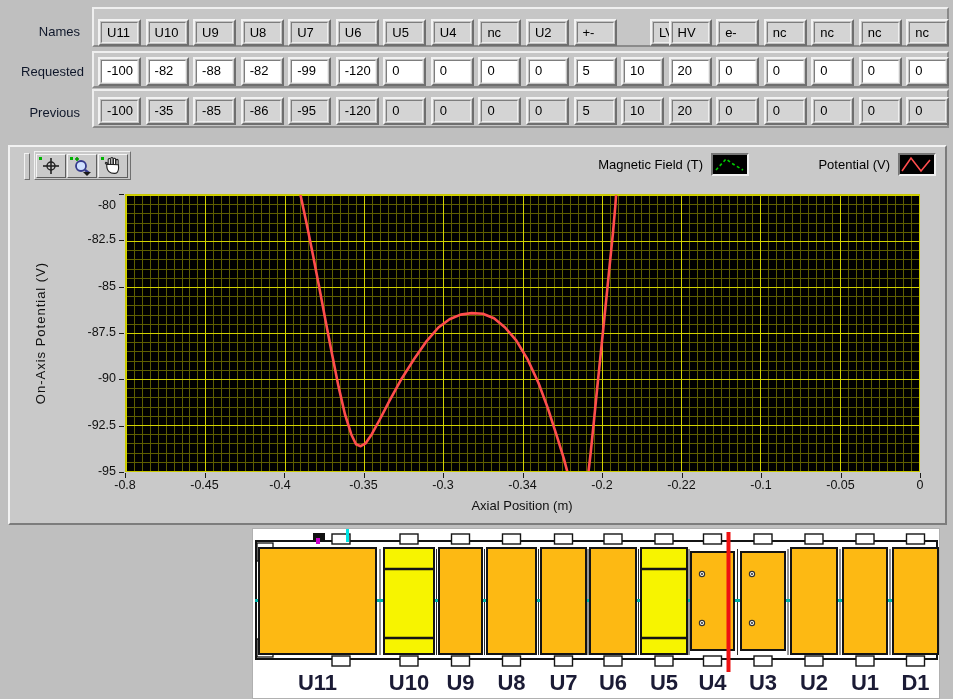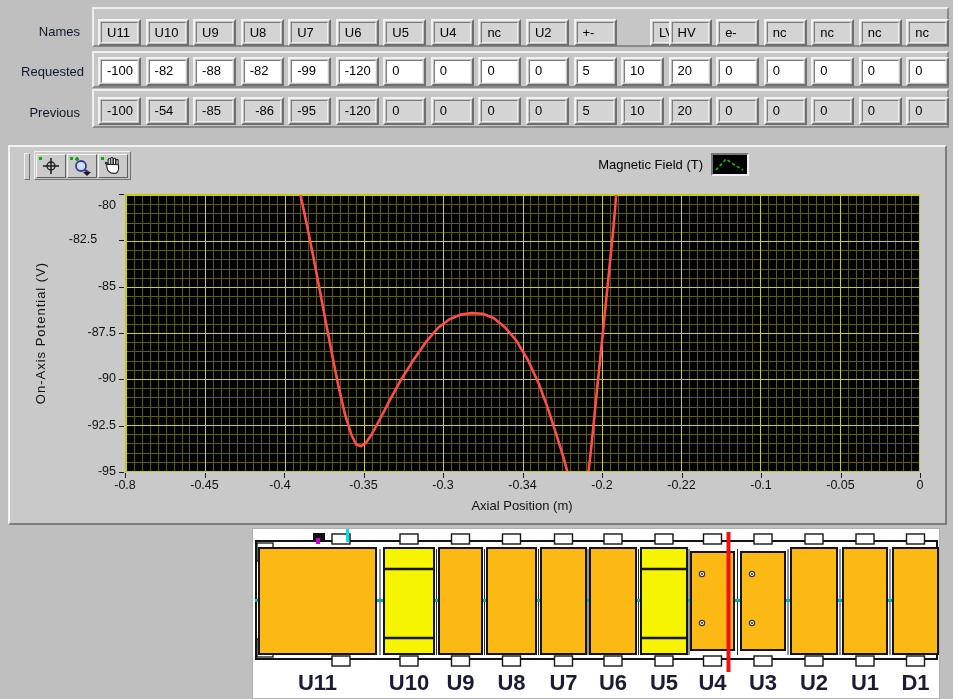--- a/index.html
+++ b/index.html
@@ -185,26 +185,26 @@
       </div>
       <div class="cell white" style="left: 812.35px; top: 4px; height: 29px;">
         <div class="inner">0</div>
       </div>
     </div>
   <div class="row-strip" id="strip-previous" style="top:89px; height:39px;">
       <div class="cell" style="left: 4px; top: 6px; height: 28px;">
         <div class="inner">-100</div>
       </div>
       <div class="cell" style="left: 51.55px; top: 6px; height: 28px;">
-        <div class="inner">-54</div>
+        <div class="inner">-35</div>
       </div>
       <div class="cell" style="left: 99.1px; top: 6px; height: 28px;">
         <div class="inner">-85</div>
       </div>
-      <div class="cell" style="left: 146.65px; top: 6px; height: 28px; text-align: center;">
+      <div class="cell" style="left: 146.65px; top: 6px; height: 28px;">
         <div class="inner">-86</div>
       </div>
       <div class="cell" style="left: 194.2px; top: 6px; height: 28px;">
         <div class="inner">-95</div>
       </div>
       <div class="cell" style="left: 241.75px; top: 6px; height: 28px;">
         <div class="inner">-120</div>
       </div>
       <div class="cell" style="left: 289.3px; top: 6px; height: 28px;">
         <div class="inner">0</div>
@@ -279,20 +279,28 @@
           </g>
         </svg>
       </div>
     </div>
 
     <div class="legend-item" style="right:196px;margin-left:37px;">
       <span class="lbl">Magnetic Field (T)</span>
       <div class="legend-swatch">
         <svg width="34" height="19" viewBox="0 0 34 19">
           <polyline points="3,15 13,4 20,9 30,15" fill="none" stroke="#00cc00" stroke-width="1.6" stroke-dasharray="3,2.6"></polyline>
+        </svg>
+      </div>
+    </div>
+    <div class="legend-item" style="right:9px;">
+      <span class="lbl">Potential (V)</span>
+      <div class="legend-swatch">
+        <svg width="34" height="19" viewBox="0 0 34 19">
+          <polyline points="2,16 11,3 21,16 30,5" fill="none" stroke="#ff4d4d" stroke-width="1.6"></polyline>
         </svg>
       </div>
     </div>
 
     <div class="plot" id="plot">
       <svg id="curve-svg" width="793" height="276" viewBox="0 0 793 276">
           <polyline points="174.5,0.0 180.8,29.4 187.1,60.7 193.5,93.8 199.8,127.0 206.2,160.1 212.5,191.4 218.9,219.0 225.2,239.2 230.0,249.3 234.7,251.2 239.5,248.4 245.8,239.2 253.8,224.5 263.3,206.1 274.4,185.8 287.1,165.6 299.8,147.2 312.4,132.5 323.5,124.2 334.6,119.6 345.7,118.1 356.8,118.7 368.0,123.3 379.1,132.5 390.2,145.4 401.3,163.8 412.4,187.7 421.9,213.4 431.4,242.9 437.7,263.1 444.1,287.0 450.4,301.8 456.8,303.6 461.5,285.2 464.7,257.6 467.9,226.3 471.0,195.0 474.2,163.8 477.4,132.5 480.6,101.2 483.7,69.9 486.9,38.6 489.3,11.0 490.1,0.0" fill="none" stroke="#ff4d4d" stroke-width="2.6" stroke-linejoin="round" stroke-linecap="round"></polyline>
         </svg>
     </div>
 
@@ -315,21 +323,21 @@
         <div class="xtick-label" style="left: 646.5px;">-0.22</div>
         <div class="xtick-dash" style="left: 751px;"></div>
         <div class="xtick-label" style="left: 726px;">-0.1</div>
         <div class="xtick-dash" style="left: 830.5px;"></div>
         <div class="xtick-label" style="left: 805.5px;">-0.05</div>
         <div class="xtick-dash" style="left: 910px;"></div>
         <div class="xtick-label" style="left: 885px;">0</div>
         <div class="ytick-dash" style="top: 47px;"></div>
         <div class="ytick-label" style="top: 39px; margin-top: 12px;">-80</div>
         <div class="ytick-dash" style="top: 93.3333px;"></div>
-        <div class="ytick-label" style="top: 85.3333px; text-align: center;">-82.5</div>
+        <div class="ytick-label" style="top: 85.3333px;">-82.5</div>
         <div class="ytick-dash" style="top: 139.667px;"></div>
         <div class="ytick-label" style="top: 131.667px;">-85</div>
         <div class="ytick-dash" style="top: 186px;"></div>
         <div class="ytick-label" style="top: 178px;">-87.5</div>
         <div class="ytick-dash" style="top: 232.333px;"></div>
         <div class="ytick-label" style="top: 224.333px;">-90</div>
         <div class="ytick-dash" style="top: 278.667px;"></div>
         <div class="ytick-label" style="top: 270.667px;">-92.5</div>
         <div class="ytick-dash" style="top: 325px;"></div>
         <div class="ytick-label" style="top: 317px;">-95</div>

